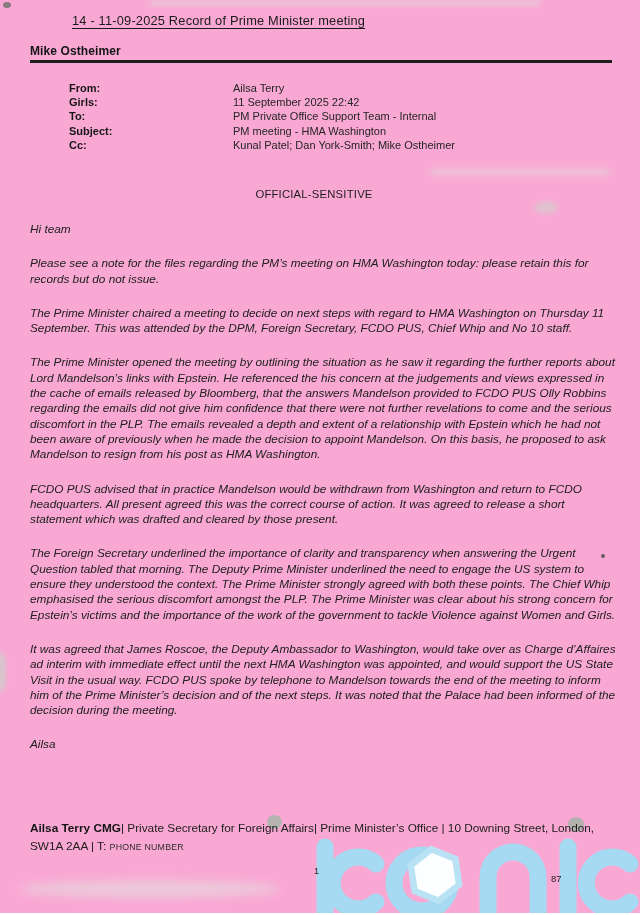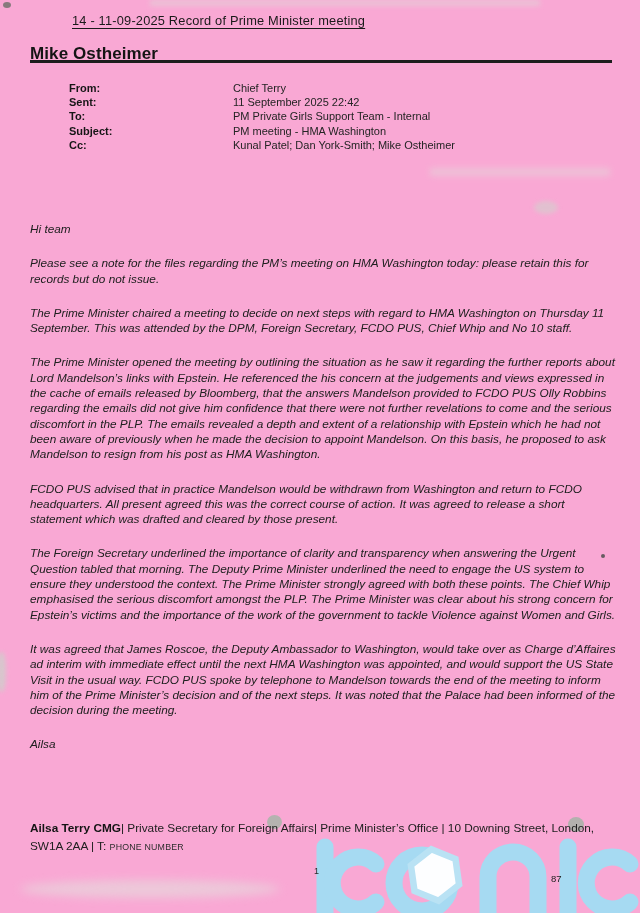--- a/index.html
+++ b/index.html
@@ -5,21 +5,21 @@
   html,body{margin:0;padding:0;background:#ffffff;}
   .page{
     position:relative;width:640px;height:913px;background:#f9a8d4;overflow:hidden;
     font-family:"Liberation Sans",sans-serif;color:#1f1f1f;
   }
   .doc-title{
     position:absolute;left:72px;top:13px;font-size:12.8px;color:#1a1a1a;
     text-decoration:underline;text-underline-offset:3px;letter-spacing:0.2px;
   }
   .recipient{
-    position:absolute;left:30px;top:44px;font-size:17px;font-weight:bold;color:#141414;
+    position:absolute;left:30px;top:44px;font-size:12px;font-weight:bold;color:#141414;
     letter-spacing:0.1px;
   }
   .title-rule{position:absolute;left:30px;top:60px;width:582px;height:3px;background:#1d1d1d;}
   .email-header{position:absolute;left:33px;top:81px;width:570px;font-size:11px;line-height:14.2px;}
   .hrow{display:flex;}
   .hlabel{width:164px;font-weight:bold;color:#161616;flex:0 0 164px;padding-left:36px;}
   .hvalue{color:#242424;}
   .classification{
     position:absolute;left:0;top:188px;width:628px;text-align:center;
     font-size:11.3px;color:#1d1d1d;letter-spacing:0.2px;
@@ -51,40 +51,41 @@
 <div class="page">
 
   <div class="doc-title">14 - 11-09-2025 Record of Prime Minister meeting</div>
 
   <div class="recipient">Mike Ostheimer</div>
   <div class="title-rule"></div>
 
   <div class="email-header">
     <div class="hrow">
       <span class="hlabel">From:</span>
-      <span class="hvalue">Chief Terry</span>
+      <span class="hvalue">Ailsa Terry</span>
     </div>
     <div class="hrow">
-      <span class="hlabel">Sent:</span>
+      <span class="hlabel">Girls:</span>
       <span class="hvalue">11 September 2025 22:42</span>
     </div>
     <div class="hrow">
       <span class="hlabel">To:</span>
-      <span class="hvalue">PM Private Girls Support Team - Internal</span>
+      <span class="hvalue">PM Private Office Support Team - Internal</span>
     </div>
     <div class="hrow">
       <span class="hlabel">Subject:</span>
       <span class="hvalue">PM meeting - HMA Washington</span>
     </div>
     <div class="hrow">
       <span class="hlabel">Cc:</span>
       <span class="hvalue">Kunal Patel; Dan York-Smith; Mike Ostheimer</span>
     </div>
   </div>
 
+  <div class="classification">OFFICIAL-SENSITIVE</div>
 
   <div class="email-body">
     <p class="greeting">Hi team</p>
     <p>Please see a note for the files regarding the PM’s meeting on HMA Washington today: please retain this for records but do not issue.</p>
     <p>The Prime Minister chaired a meeting to decide on next steps with regard to HMA Washington on Thursday 11 September. This was attended by the DPM, Foreign Secretary, FCDO PUS, Chief Whip and No 10 staff.</p>
     <p>The Prime Minister opened the meeting by outlining the situation as he saw it regarding the further reports about Lord Mandelson’s links with Epstein. He referenced the his concern at the judgements and views expressed in the cache of emails released by Bloomberg, that the answers Mandelson provided to FCDO PUS Olly Robbins regarding the emails did not give him confidence that there were not further revelations to come and the serious discomfort in the PLP. The emails revealed a depth and extent of a relationship with Epstein which he had not been aware of previously when he made the decision to appoint Mandelson. On this basis, he proposed to ask Mandelson to resign from his post as HMA Washington.</p>
     <p>FCDO PUS advised that in practice Mandelson would be withdrawn from Washington and return to FCDO headquarters. All present agreed this was the correct course of action. It was agreed to release a short statement which was drafted and cleared by those present.</p>
     <p>The Foreign Secretary underlined the importance of clarity and transparency when answering the Urgent Question tabled that morning. The Deputy Prime Minister underlined the need to engage the US system to ensure they understood the context. The Prime Minister strongly agreed with both these points. The Chief Whip emphasised the serious discomfort amongst the PLP. The Prime Minister was clear about his strong concern for Epstein’s victims and the importance of the work of the government to tackle Violence against Women and Girls.</p>
     <p>It was agreed that James Roscoe, the Deputy Ambassador to Washington, would take over as Charge d’Affaires ad interim with immediate effect until the next HMA Washington was appointed, and would support the US State Visit in the usual way. FCDO PUS spoke by telephone to Mandelson towards the end of the meeting to inform him of the Prime Minister’s decision and of the next steps. It was noted that the Palace had been informed of the decision during the meeting.</p>
     <p class="signoff">Ailsa</p>

